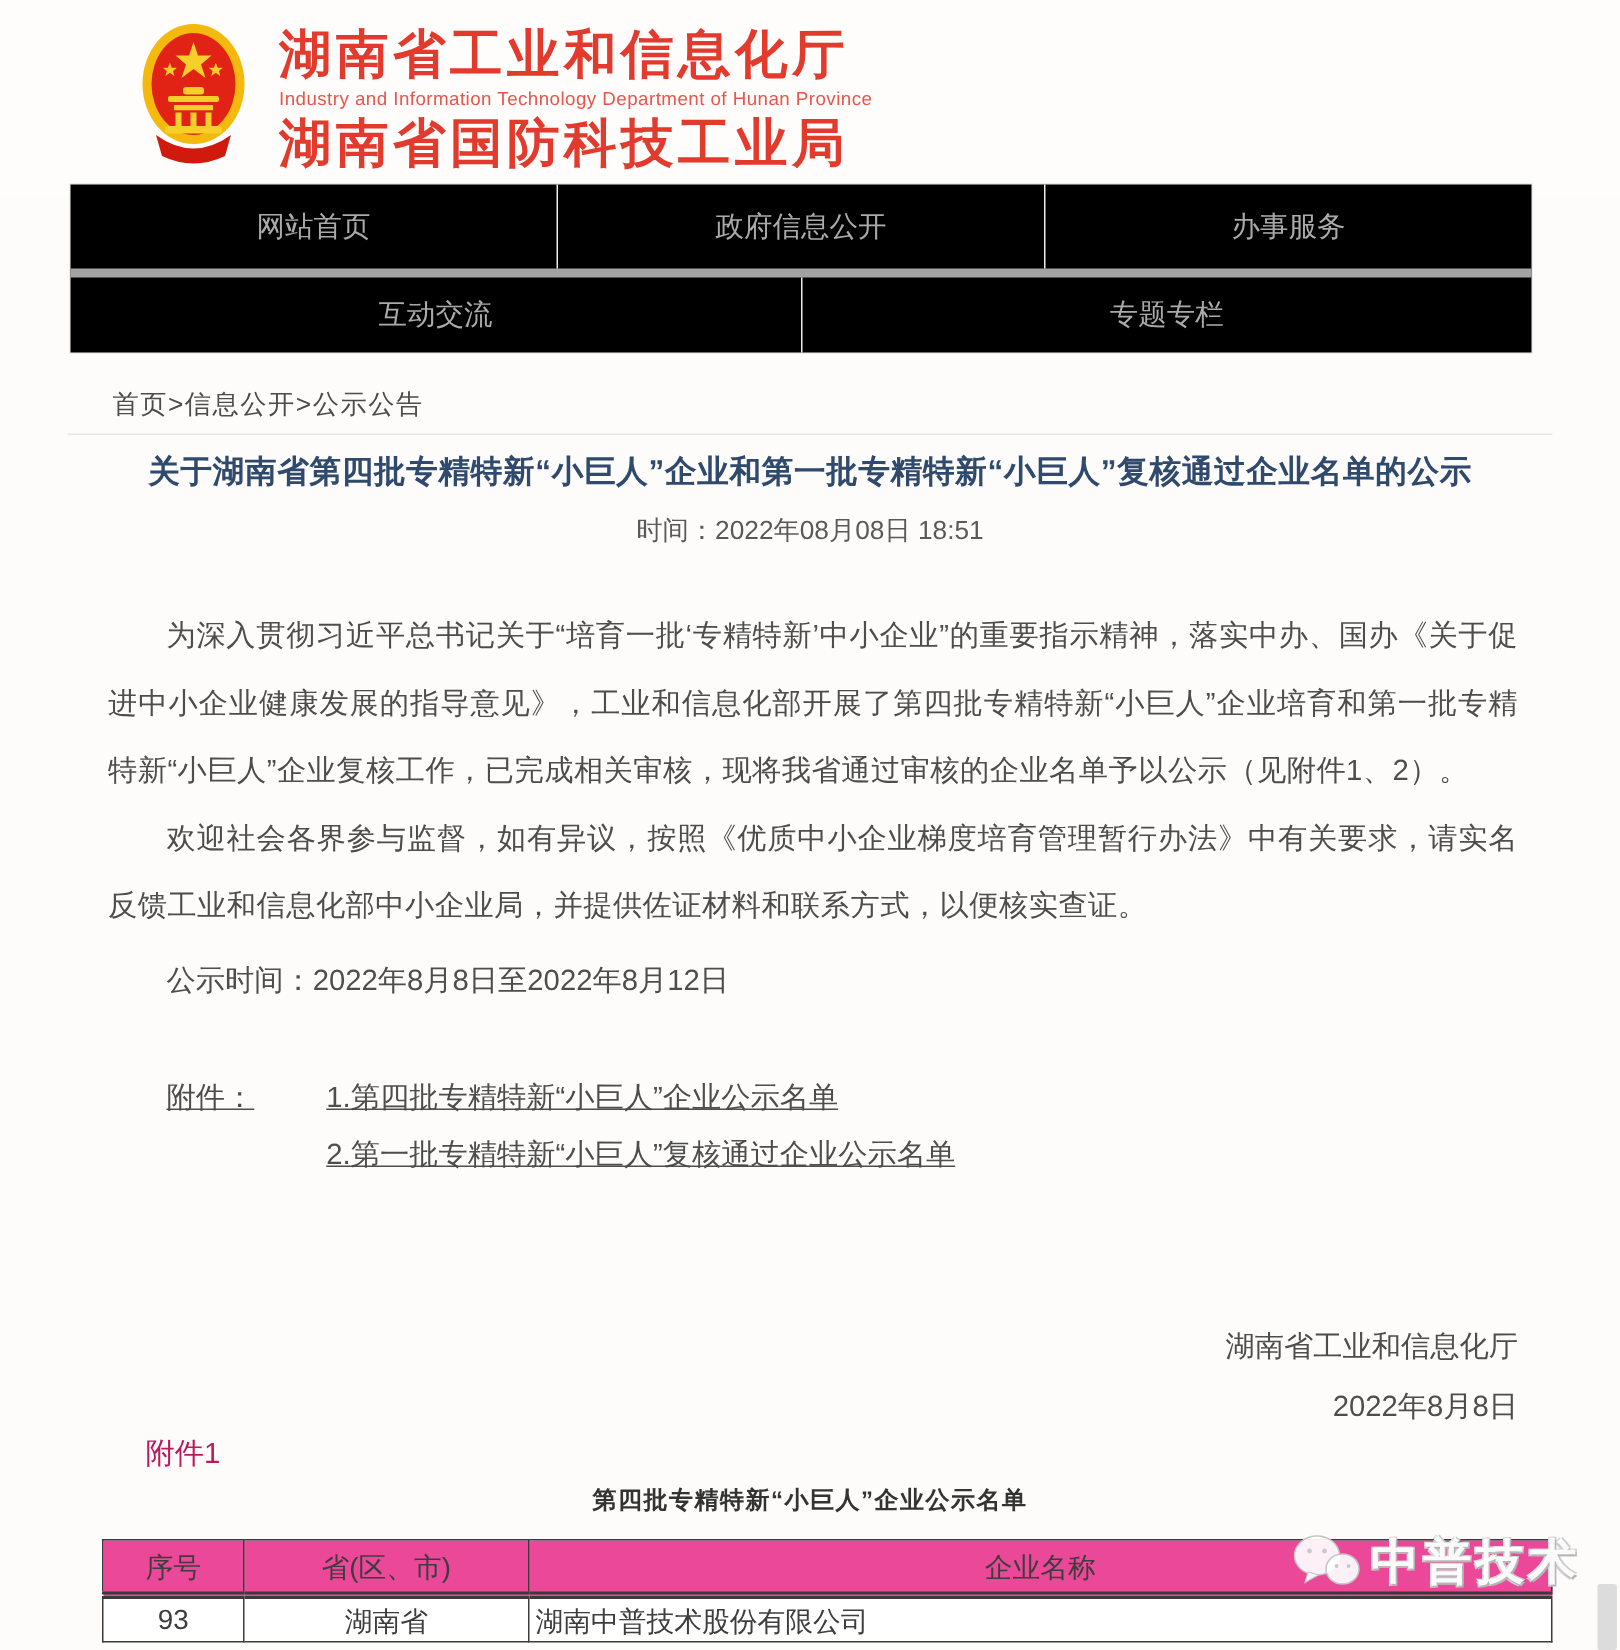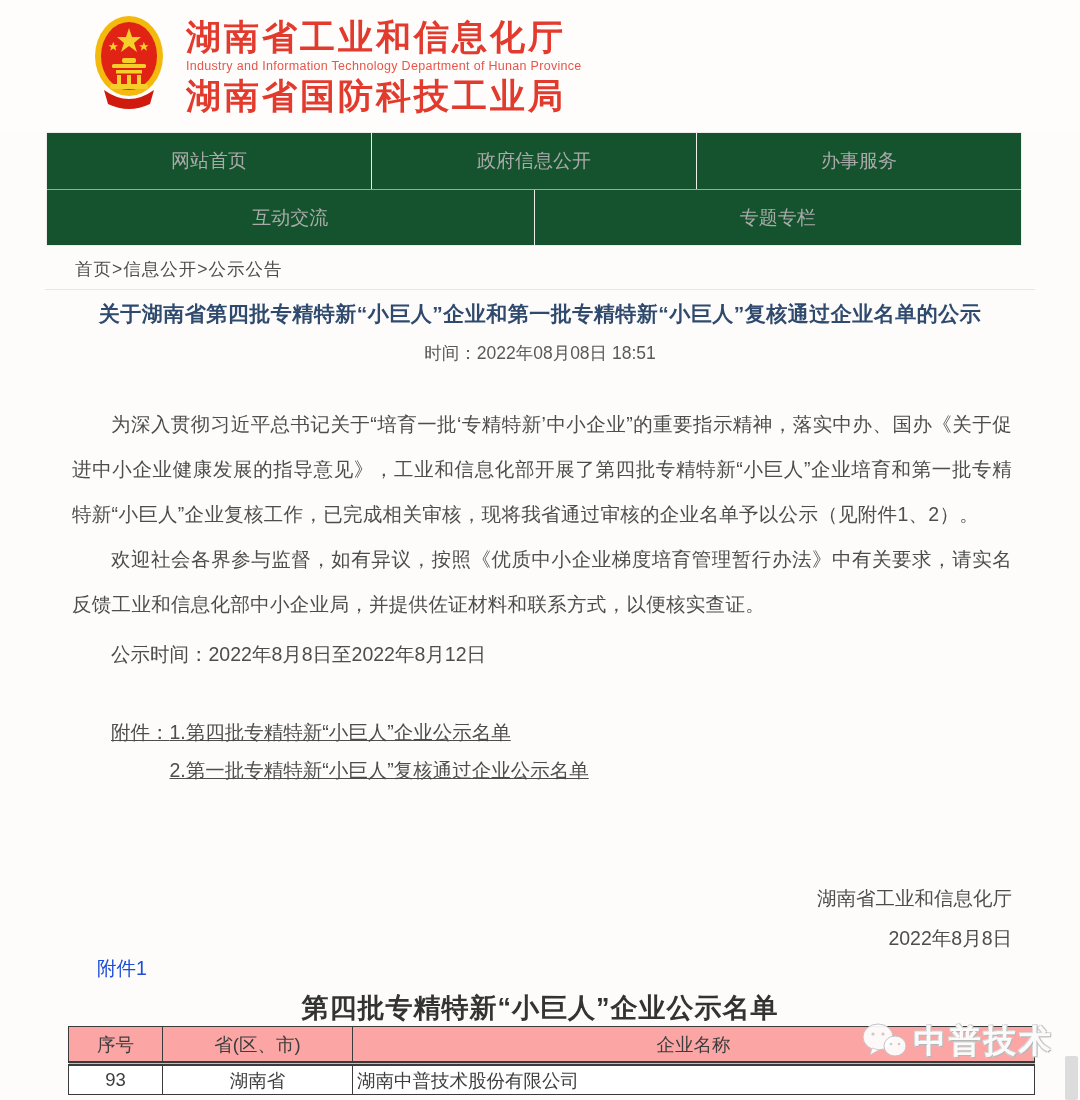--- a/index.html
+++ b/index.html
@@ -23,25 +23,25 @@
     color: #e23b2e; font-weight: bold; font-size: 35px;
     letter-spacing: 3px; line-height: 42px; white-space: nowrap;
   }
   .org-en {
     color: #e8554a; font-size: 12.5px; letter-spacing: 0.3px;
     line-height: 17px; white-space: nowrap;
   }
 
   
   .nav {
-    position: absolute; left: 46px; top: 132px; width: 976px;
-    background: #14532d; border: 1px solid #ededeb;
+    position: absolute; left: 46px; top: 122px; width: 976px;
+    background: #000000; border: 1px solid #ededeb;
   }
   .nav-row { display: flex; height: 56px; }
-  .nav-row + .nav-row { border-top: 1px solid #a3a3a3; justify-content: center; }
+  .nav-row + .nav-row { border-top: 6px solid #a3a3a3; justify-content: center; }
   .nav-cell {
     flex: 1; display: flex; align-items: center; justify-content: center;
     font-size: 19px; color: #aaaaaa; cursor: pointer;
   }
   .nav-cell + .nav-cell { border-left: 1px solid #ededeb; }
 
   
   .breadcrumb {
     position: absolute; left: 75px; top: 257px;
     font-size: 17.5px; color: #4c4c4c; letter-spacing: 1px;
@@ -64,41 +64,41 @@
 
   
   .article-body {
     position: absolute; left: 72px; top: 402px; width: 940px;
     font-size: 19.5px; color: #4d4d4d;
   }
   .para { line-height: 45px; text-indent: 2em; text-align: justify; letter-spacing: 0.3px; }
   .info-line { line-height: 37px; text-indent: 2em; margin-top: 9px; }
   .attachments { margin-top: 40px; display: flex; line-height: 38px; text-decoration: underline; }
   .attachments .att-label { text-indent: 2em; white-space: nowrap; }
-  .att-items { display: flex; flex-direction: column; }
+  .att-items { display: flex; flex-direction: column; margin-left: 48px; }
 
   .signature { position: absolute; right: 68px; top: 878px; text-align: right; font-size: 19.5px; color: #4d4d4d; }
   .signature .sig-org { line-height: 40px; }
   .signature .sig-date { line-height: 40px; }
 
   
-  .att1-label { position: absolute; left: 97px; top: 955px; font-size: 19.5px; color: #1d4ed8; }
+  .att1-label { position: absolute; left: 97px; top: 955px; font-size: 19.5px; color: #be185d; }
   .table-title {
     position: absolute; left: 40px; top: 990px; width: 1000px; text-align: center;
-    font-size: 27px; font-weight: bold; color: #333333; letter-spacing: 1px;
+    font-size: 16px; font-weight: bold; color: #333333; letter-spacing: 1px;
   }
   .list-table {
     position: absolute; left: 68px; top: 1026px; width: 967px;
     border-collapse: collapse; background: #ffffff;
     font-size: 18.5px; color: #3d3d3d;
   }
   .list-table, .list-table th, .list-table td { border: 1.5px solid #3b3b3b; }
   .list-table th {
     height: 37px; font-weight: normal; text-align: center;
-    border-bottom: 5px double #3b3b3b; background: #fca5a5;
+    border-bottom: 5px double #3b3b3b; background: #ec4899;
   }
   .list-table td { height: 31px; text-align: center; }
   .list-table td.cell-company { text-align: left; padding-left: 4px; }
   .col-seq { width: 94px; } .col-prov { width: 190px; }
 
   
   .watermark {
     position: absolute; right: 26px; top: 1020px;
     display: flex; align-items: center; gap: 6px; pointer-events: none;
   }

